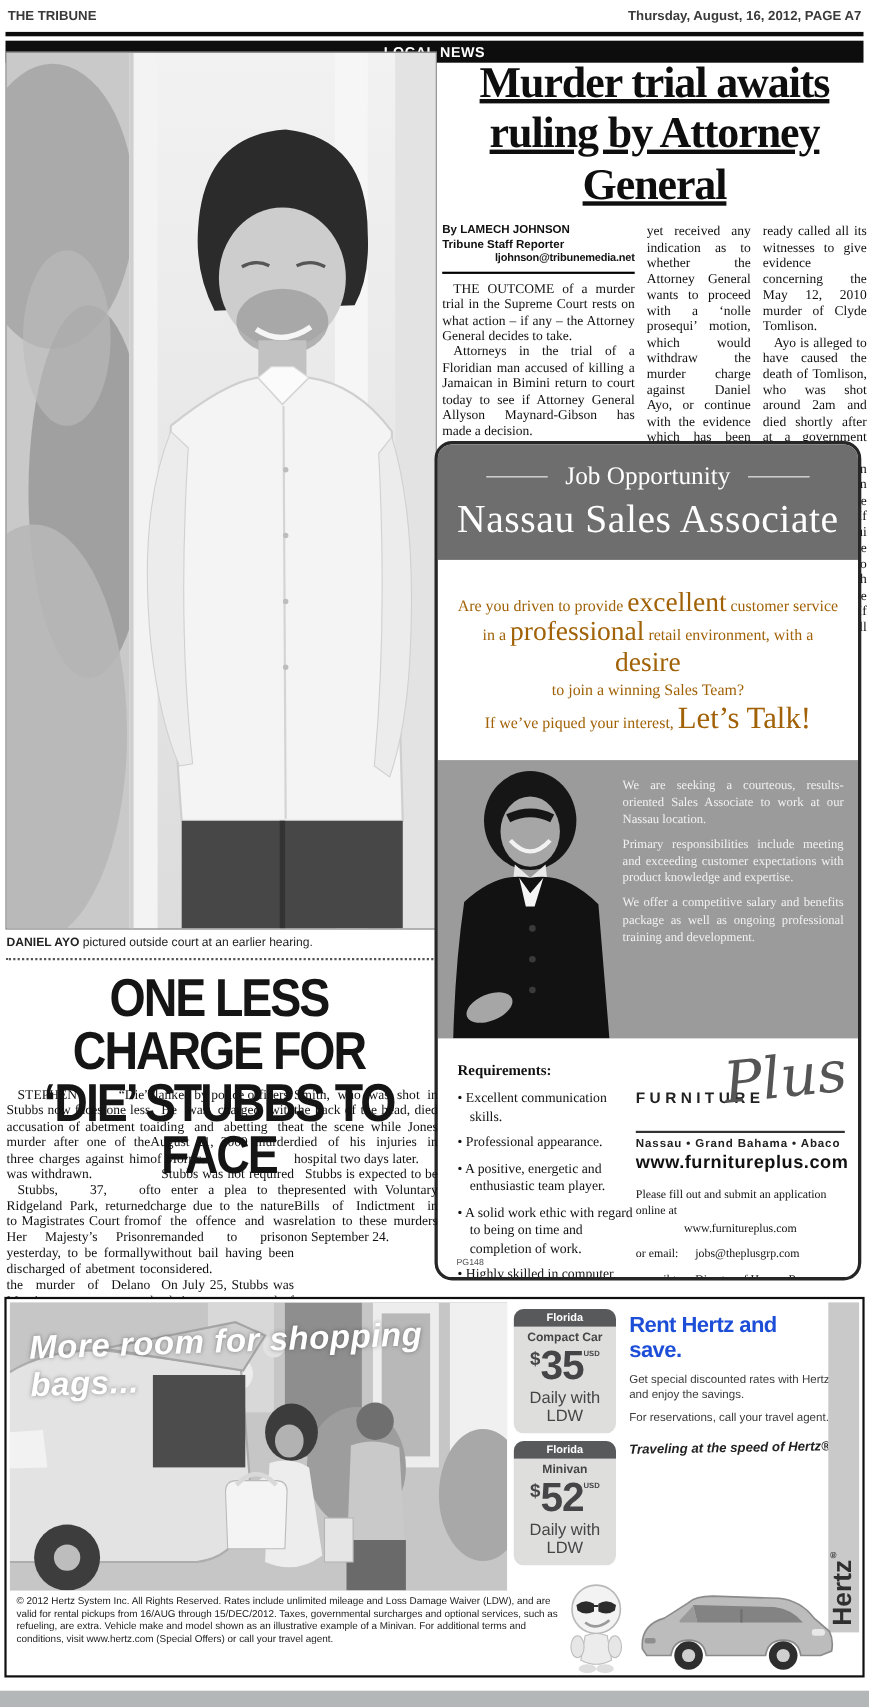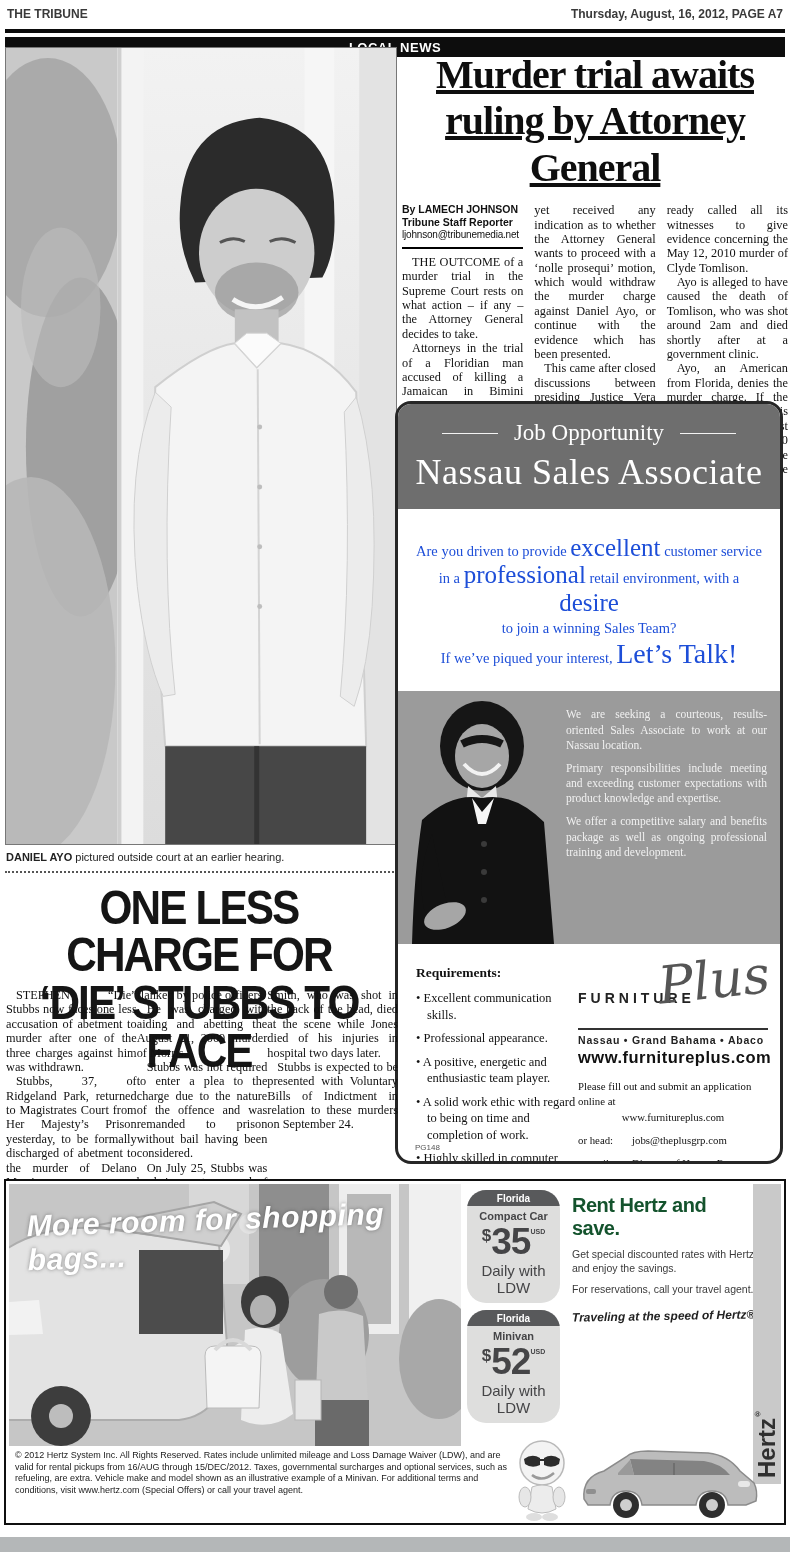--- a/index.html
+++ b/index.html
@@ -19,31 +19,31 @@
   .caption { top:851px; left:6px; width:390px; font-family:"Liberation Sans", sans-serif; font-size:11px; color:#222; }
   .caption b { font-weight:bold; }
   .dotted-rule { top:871px; left:5px; width:392px; border-top:2px dotted #555; }
 
   
   .murder { top:52px; left:402px; width:386px; }
   .murder-headline { font-weight:bold; font-size:40px; line-height:1.16; text-align:center; letter-spacing:-1px; color:#0e0e0e; padding:0 10px;text-decoration:underline; }
   .murder-cols { margin-top:12px; display:flex; gap:11px; }
   .mcol { flex:1; font-size:12.3px; line-height:1.17; text-align:justify; }
   .byline { font-family:"Liberation Sans", sans-serif; font-weight:bold; font-size:10.5px; line-height:1.25; border-bottom:2px solid #000; padding-bottom:5px; margin-bottom:6px; }
-  .byline .email { font-weight:normal; font-size:10px; letter-spacing:-.2px; }
+  .byline .email { font-weight:bold; font-size:10px; letter-spacing:-.2px;margin-left:48px; }
   .mcol p, .scol p { margin:0; text-indent:10px; }
   .mcol.cont p:first-child, .scol.cont p:first-child { text-indent:0; }
 
   
   .job-ad { top:401px; left:395px; width:388px; height:763px; border:3px solid #262626; border-radius:16px; overflow:hidden; background:#fff; }
   .job-header { background:#6e6e6e; color:#fff; text-align:center; padding:16px 0 16px; }
   .job-kicker { font-size:23px; display:flex; align-items:center; justify-content:center; gap:16px; }
   .hline { display:inline-block; width:56px; height:1px; background:#f3f3f3; }
   .job-title { font-size:36px; margin-top:5px; letter-spacing:.5px; }
-  .job-intro { padding:26px 14px 22px; text-align:center; color:#1d4ed8; font-size:14.5px; line-height:1.55; }
+  .job-intro { padding:26px 14px 22px; text-align:center; color:#a16207; font-size:14.5px; line-height:1.55; }
   .job-intro .big { font-size:25px; line-height:1; }
   .job-intro .talk { font-size:28px; }
   .job-mid { background:#9b9b9b; position:relative; height:253px; overflow:hidden; }
   .job-mid svg.woman { position:absolute; left:4px; bottom:0; width:158px; height:250px; }
   .job-paras { margin-left:168px; padding:16px 13px 0 0; color:#f1f1f1; font-size:11.5px; line-height:1.32; text-align:justify; }
   .job-paras p { margin:0 0 8px; }
   .job-bottom { display:flex; padding:20px 12px 0 18px; position:relative; }
   .reqs { width:168px; font-size:12.5px; line-height:1.32; }
   .reqs-title { font-weight:bold; font-size:13.5px; margin-bottom:8px; }
   .reqs ul { list-style:none; }
@@ -66,30 +66,30 @@
   .stubbs-headline { top:884px; left:0; width:398px; text-align:center; font-family:"Liberation Sans", sans-serif; font-weight:bold; font-size:45px; line-height:.98; letter-spacing:-2px; color:#151515; transform:scale(.94,1.08); transform-origin:top center; }
   .stubbs-cols { top:988px; left:6px; width:392px; display:flex; gap:0; }
   .scol { flex:1; font-size:12.3px; line-height:1.17; text-align:justify; }
 
   
   .hertz { top:1179px; left:4px; width:782px; height:346px; border:2px solid #0f0f0f; background:#fff; }
   .hertz-photo { position:absolute; left:3px; top:3px; width:452px; height:262px; overflow:hidden; background:#cfcfcf; }
   .hertz-photo svg { display:block; width:100%; height:100%; }
   .tagline { position:absolute; left:18px; top:18px; width:420px; font-family:"Liberation Sans", sans-serif; font-style:italic; font-weight:bold; font-size:30px; color:#fff; letter-spacing:.5px; transform:rotate(-2deg); text-shadow:0 0 4px rgba(60,60,60,.55); }
   .price-col { position:absolute; left:461px; top:9px; width:93px; }
-  .price-box { background:#dededd; border-radius:19px; margin-bottom:7px; text-align:center; padding-bottom:7px; overflow:hidden; font-family:"Liberation Sans", sans-serif; color:#454547; }
+  .price-box { background:#dededd; border-radius:9px; margin-bottom:7px; text-align:center; padding-bottom:7px; overflow:hidden; font-family:"Liberation Sans", sans-serif; color:#454547; }
   .price-region { background:#58595b; color:#fff; font-size:10px; font-weight:bold; padding:2.5px 0; }
   .price-vehicle { font-size:11px; font-weight:bold; margin-top:4px; }
   .price-line { display:flex; justify-content:center; align-items:flex-start; line-height:1; margin-top:1px; }
   .price-dollar { font-size:17px; font-weight:bold; margin-top:4px; }
   .price-amt { font-size:37px; font-weight:bold; letter-spacing:-1px; }
   .price-cur { font-size:7px; font-weight:bold; margin-top:5px; }
   .price-note { font-size:15px; margin-top:2px; }
   .hertz-text { position:absolute; left:566px; top:13px; width:186px; font-family:"Liberation Sans", sans-serif; color:#3b3b3b; }
-  .hertz-headline { font-size:20px; font-weight:bold; letter-spacing:-.5px; color:#14532d; }
+  .hertz-headline { font-size:20px; font-weight:bold; letter-spacing:-.5px; color:#1d4ed8; }
   .hertz-text p.b { font-size:10.5px; line-height:1.3; margin-top:8px; }
   .hertz-slogan { margin-top:12px; font-family:"Liberation Sans", sans-serif; font-style:italic; font-weight:bold; font-size:12px; color:#222; transform:rotate(-1deg); }
   .hertz-strip { position:absolute; right:3px; top:3px; width:28px; height:300px; background:#c9c9c9; display:flex; justify-content:center; }
   .hertz-logo { writing-mode:vertical-rl; transform:rotate(180deg); font-family:"Liberation Sans", sans-serif; font-weight:bold; font-size:24px; letter-spacing:0; color:#2f2f2f; padding-top:6px; }
   .hertz-logo sup { font-size:8px; }
   .mascot { position:absolute; left:508px; top:258px; width:56px; height:82px; }
   .van { position:absolute; left:572px; top:266px; width:182px; height:74px; }
   .fine-print { position:absolute; left:9px; top:268px; width:494px; font-family:"Liberation Sans", sans-serif; font-size:9px; line-height:1.3; color:#1c1c1c; }
   .fp-l1 { display:flex; font-weight:bold; }
   .fp-l1 .u { margin-right:14px; }
@@ -241,21 +241,21 @@
           <span class="fp-script">Plus</span>
         </div>
         <div class="fp-rule"></div>
         <div class="fp-locs">Nassau • Grand Bahama • Abaco</div>
         <div class="fp-site">www.furnitureplus.com</div>
         <div class="fp-apply">
           <div>Please fill out and submit an application online at</div>
           <div class="center">www.furnitureplus.com</div>
           <div>
               <div class="contact-row">
-              <span>or head:</span>
+              <span>or email:</span>
               <span class="contact-value">jobs@theplusgrp.com</span>
             </div>
               <div class="contact-row">
               <span>or mail to:</span>
               <span class="contact-value">Director of Human Resources
 The Plus Group
 P. O. Box N713,
 Nassau, Bahamas</span>
             </div>
             </div>

